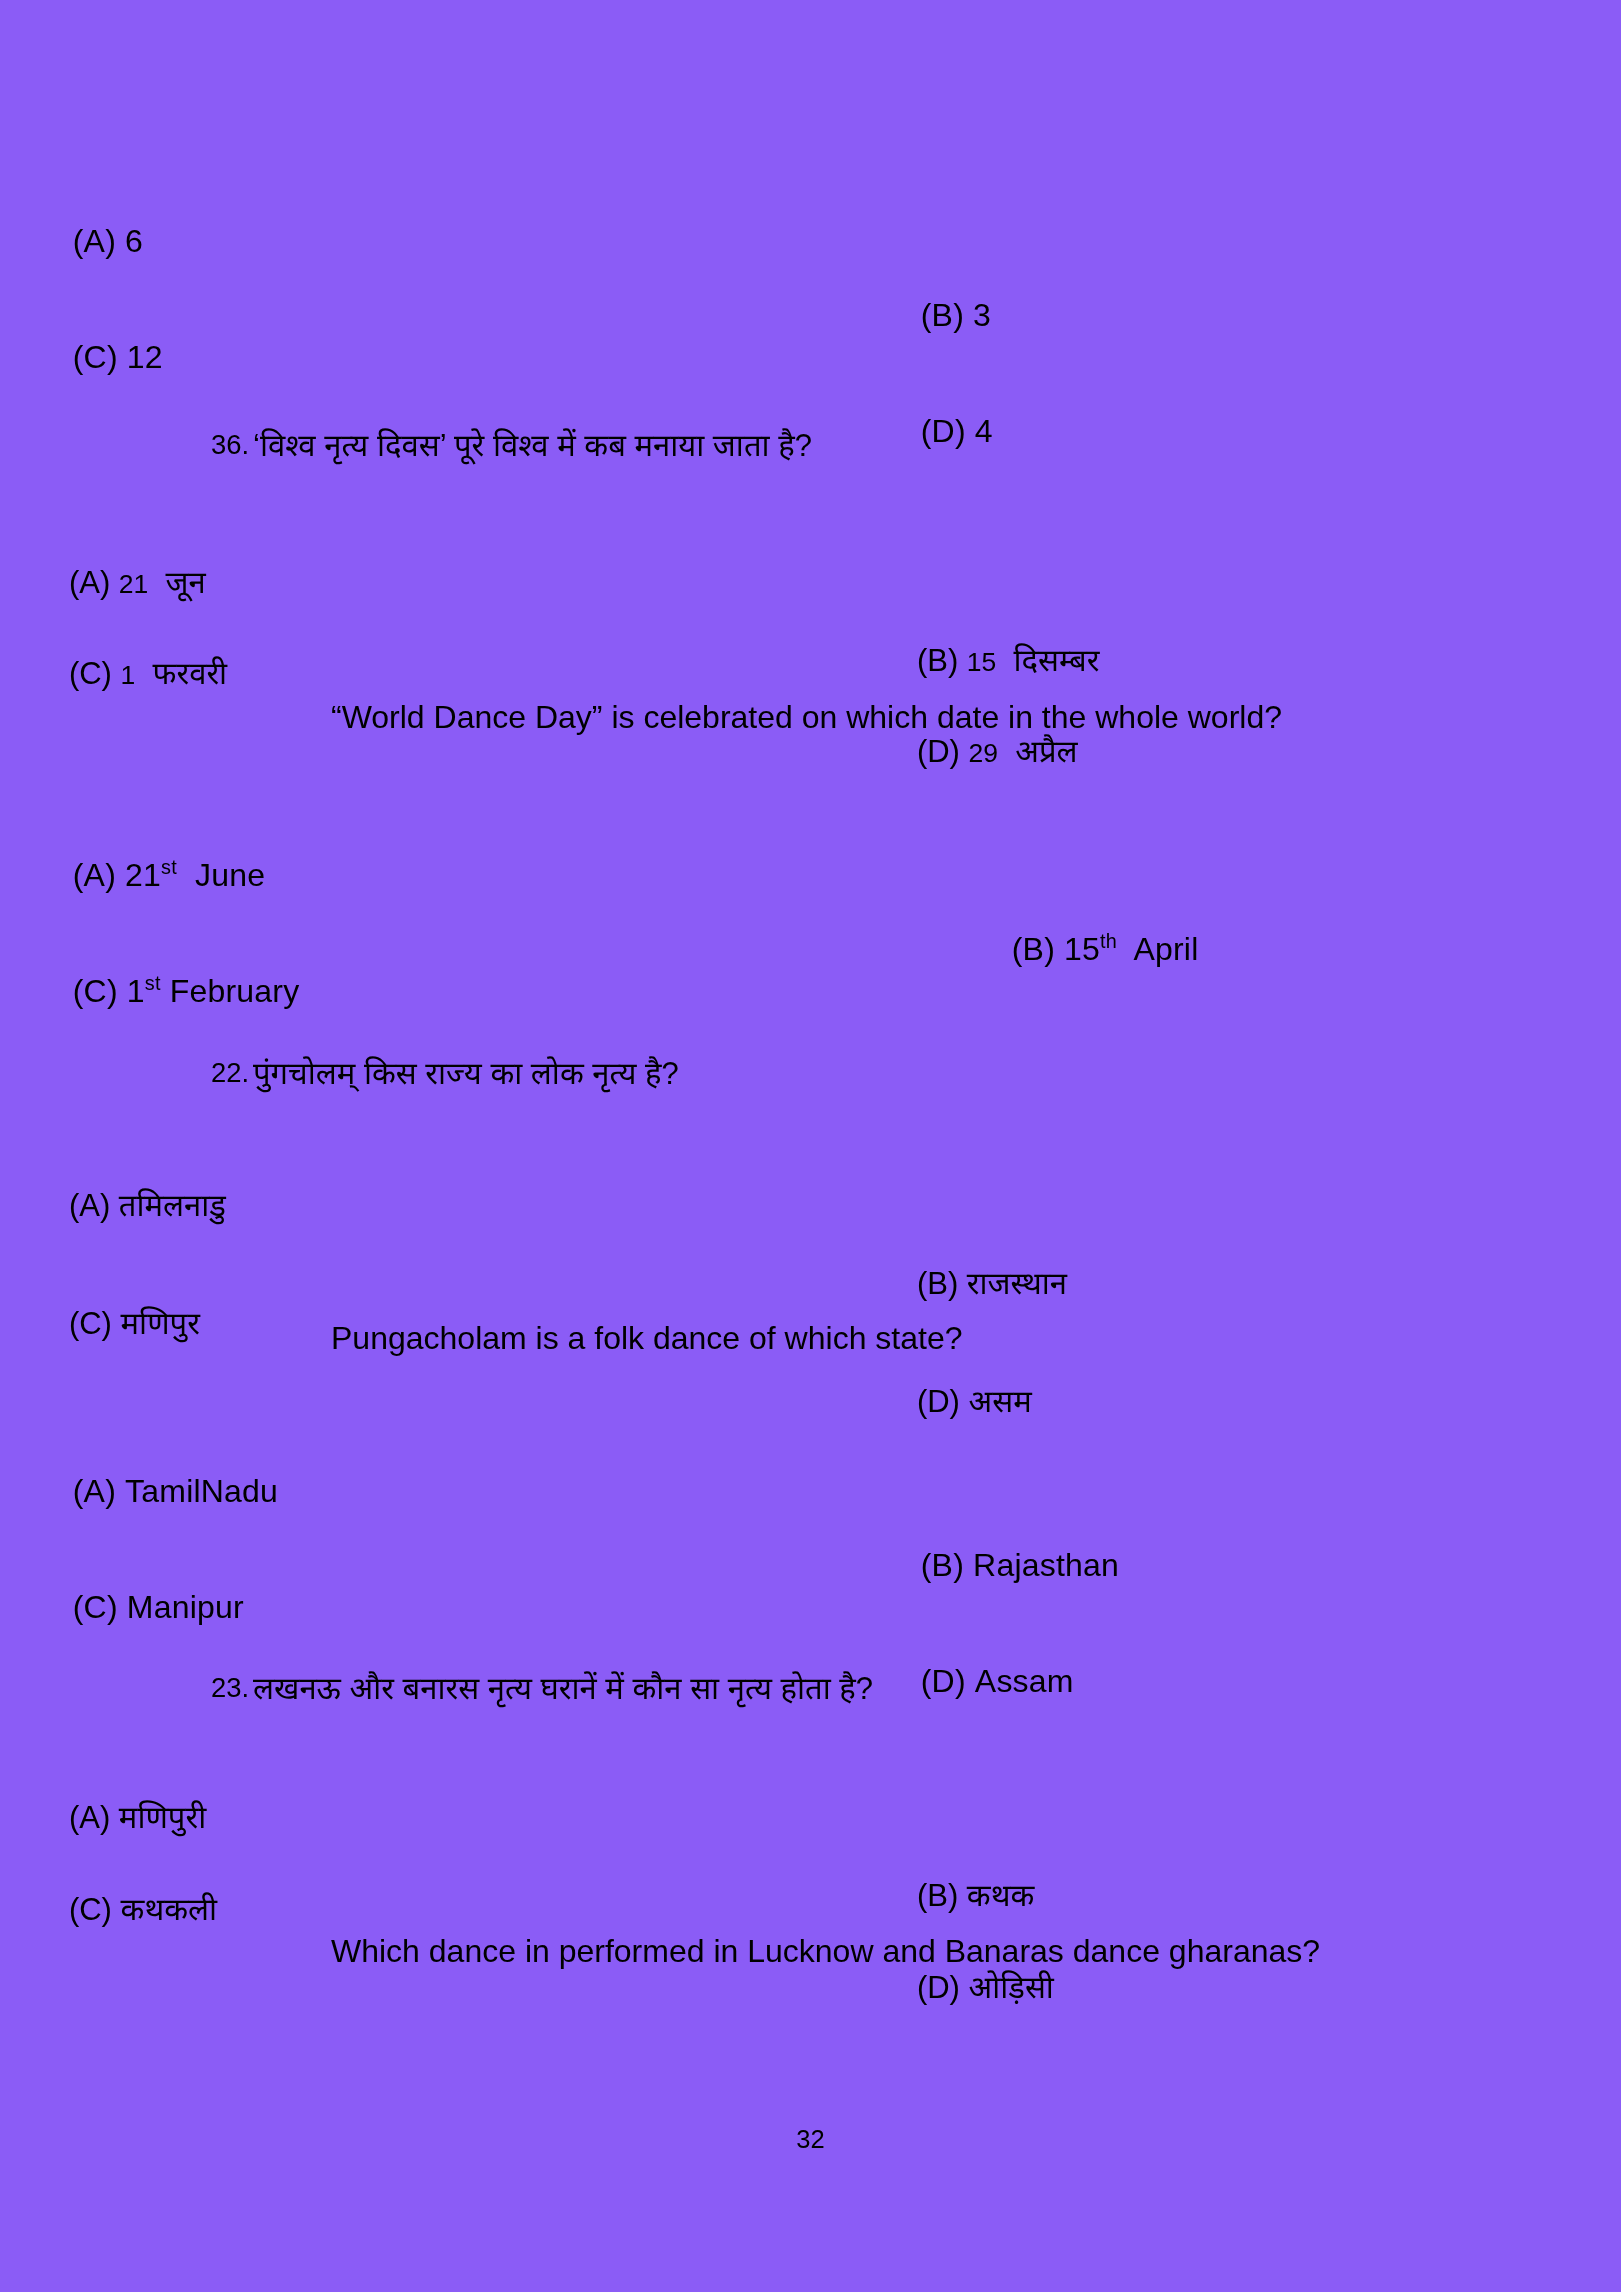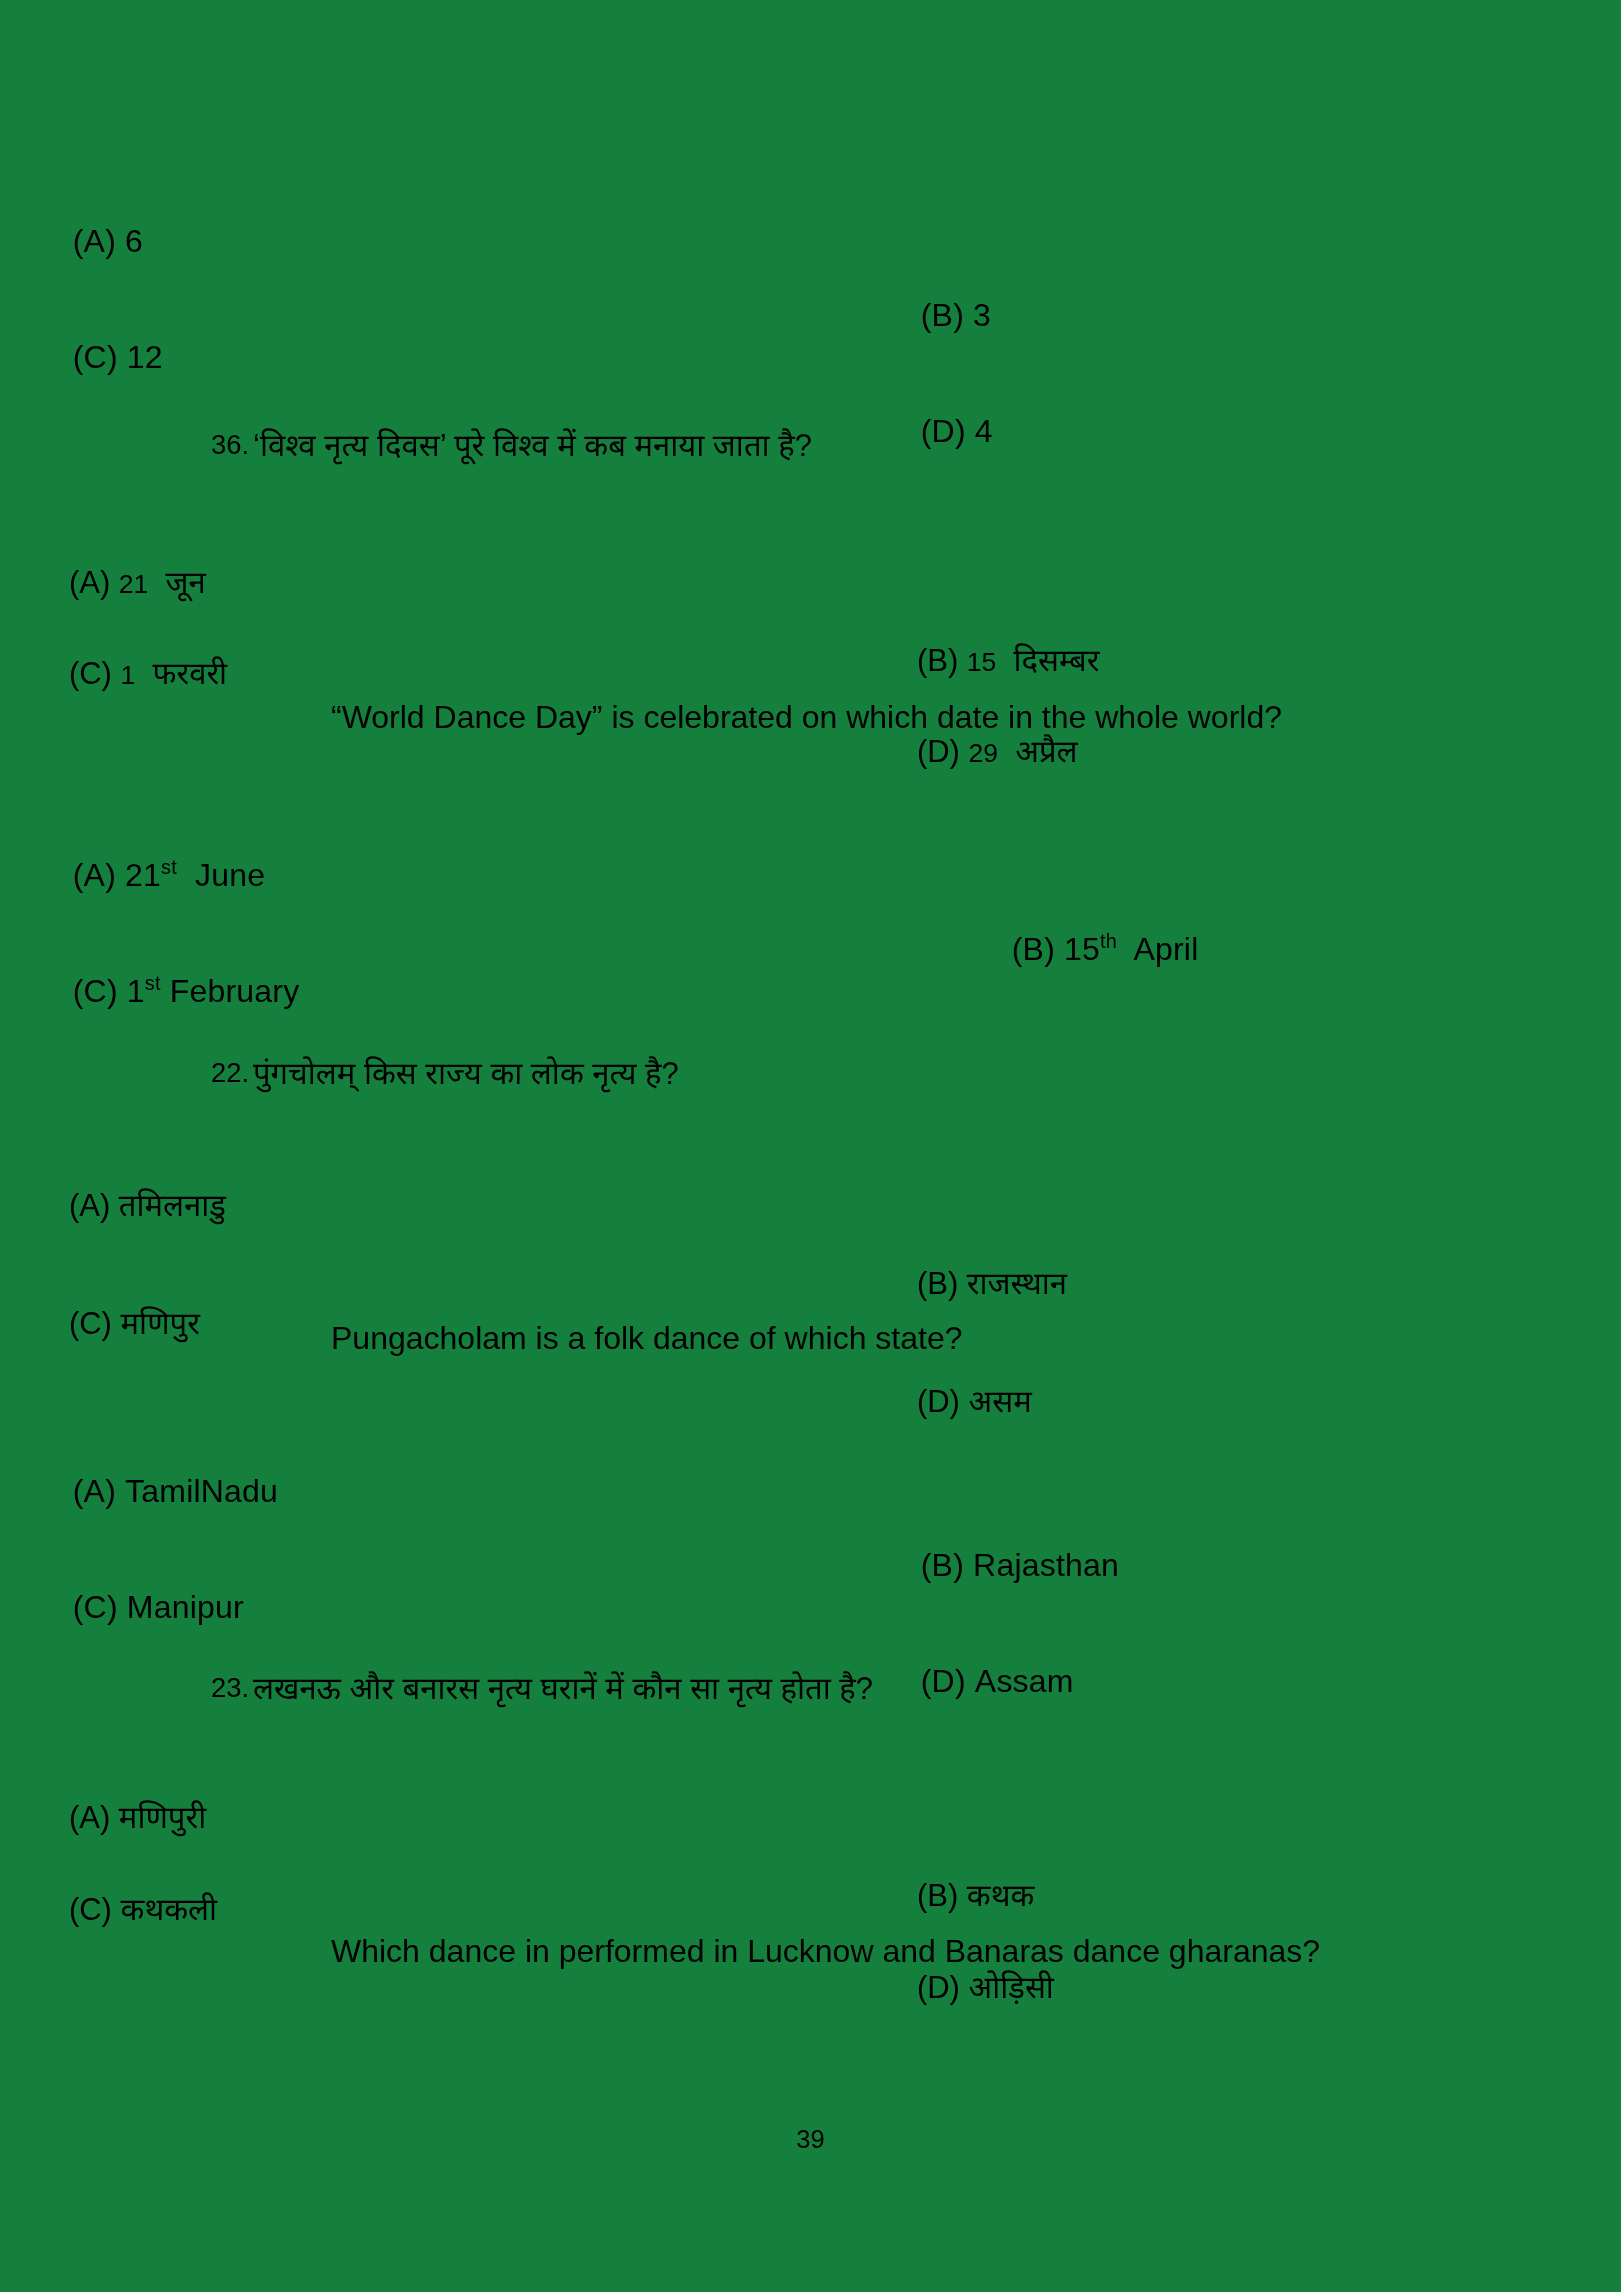--- a/index.html
+++ b/index.html
@@ -5,21 +5,21 @@
   html, body {
     margin: 0;
     padding: 0;
     background: #ffffff;
   }
 
   .page {
     position: relative;
     width: 1621px;
     height: 2293px;
-    background: #15803d;
+    background: #8b5cf6;
     margin: 0 auto;
     overflow: hidden;
     font-family: "Liberation Sans", sans-serif;
     color: #000000;
   }
 
   .content {
     position: absolute;
     left: 0;
     top: 0;
@@ -229,17 +229,17 @@
       <span class="hi col-a">
         <span class="tag">(C)</span><span>&nbsp;</span><span>कथकली</span>
       </span>
       <span class="hi col-b">
         <span class="tag">(D)</span><span>&nbsp;</span><span>ओड़िसी</span>
       </span>
     </div>
 
     <div class="qtext-en" style="top:1933px;">Which dance in performed in Lucknow and Banaras dance gharanas?</div>
 
-    <div class="pagenum">39</div>
+    <div class="pagenum">32</div>
 
   </div>
 </div>
 
 
 </body></html>

